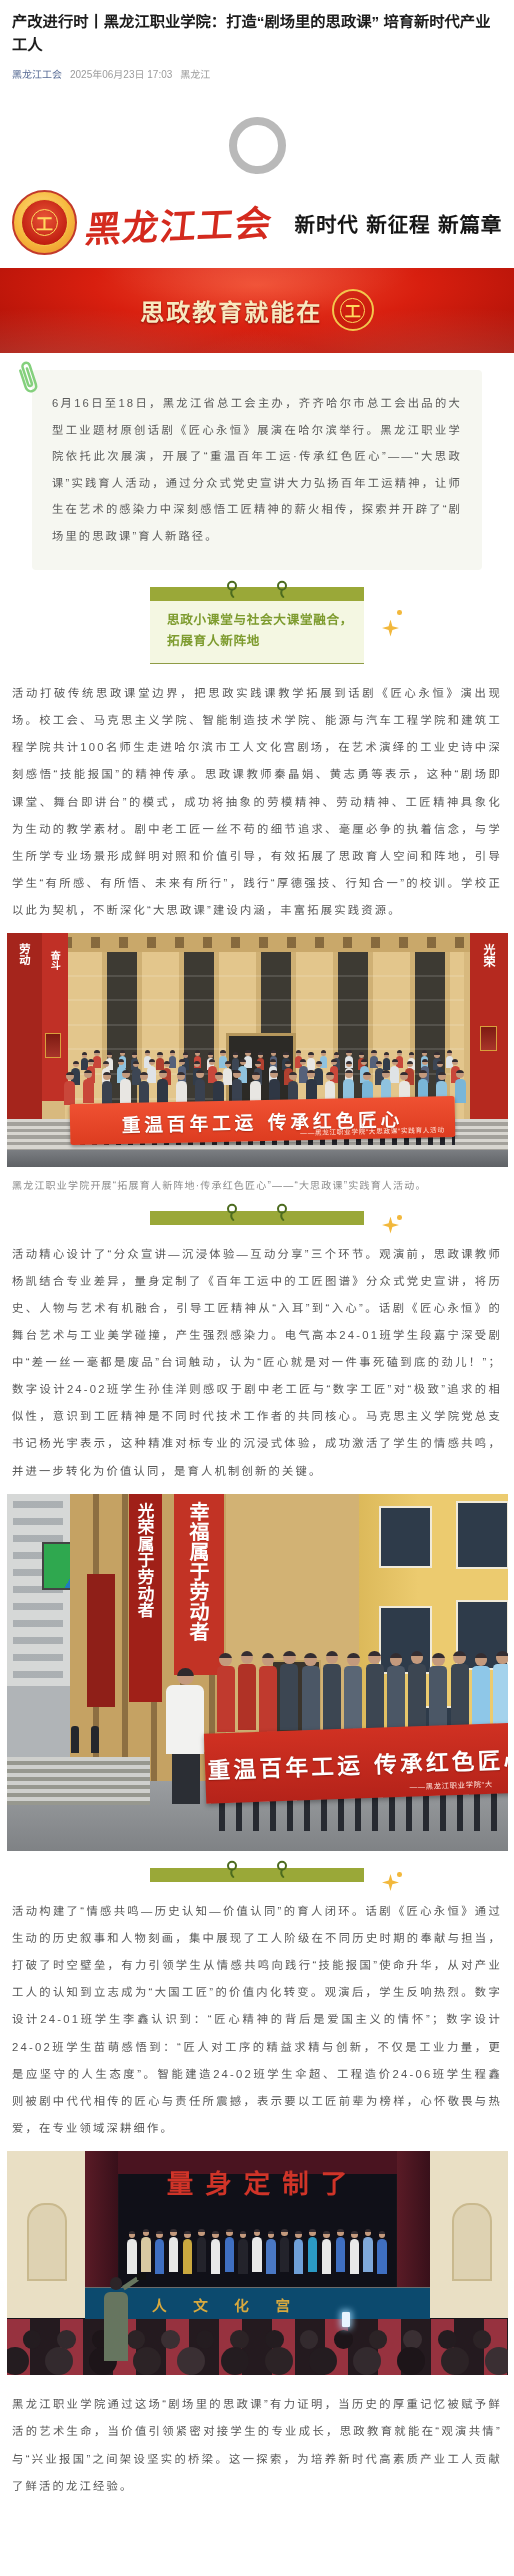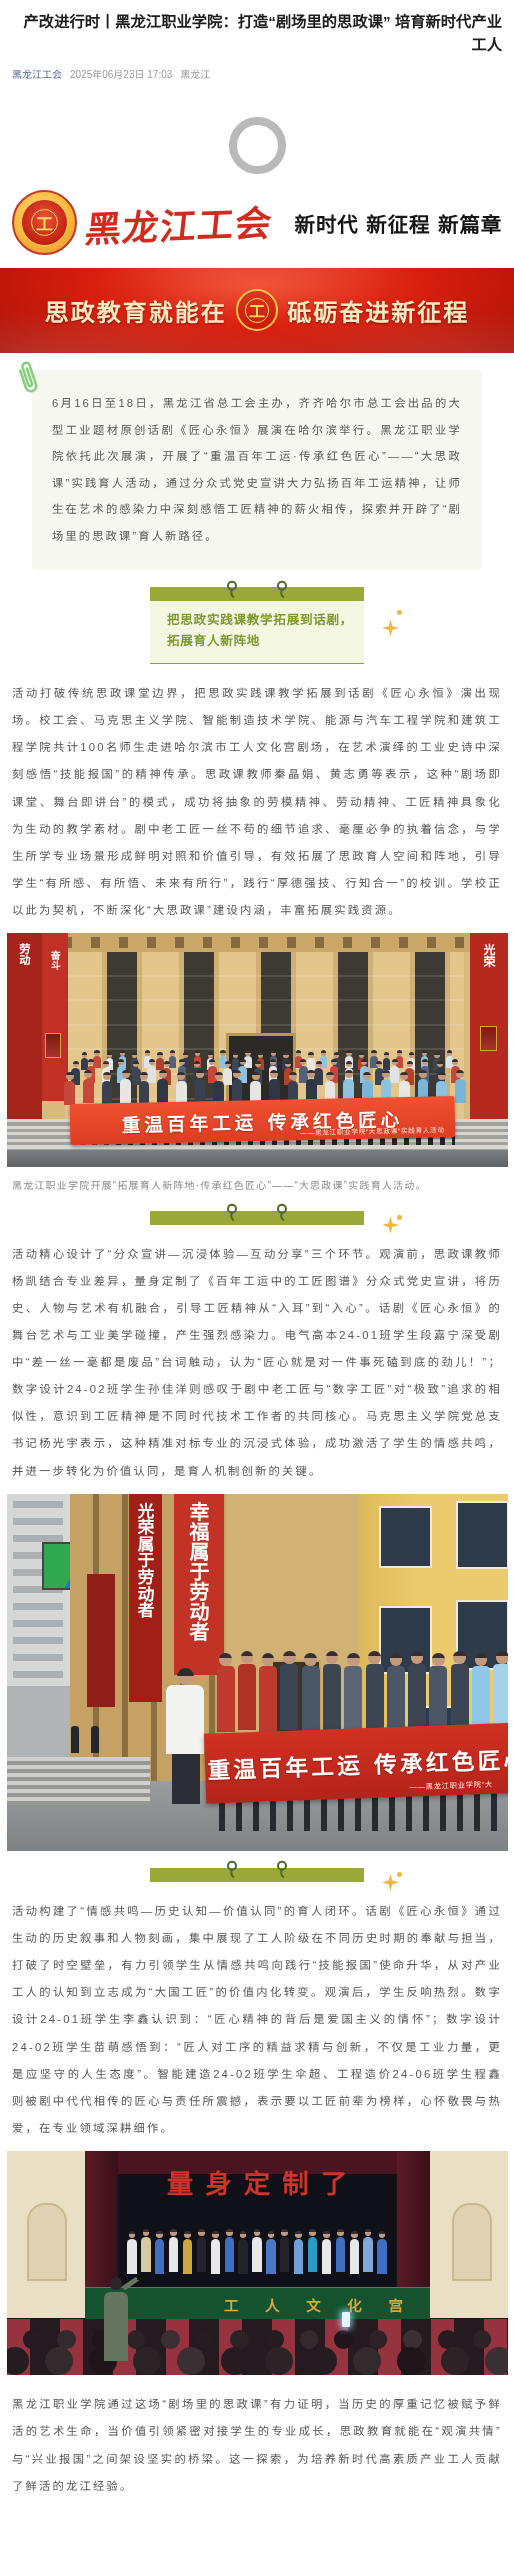--- a/index.html
+++ b/index.html
@@ -1,20 +1,20 @@
 <!DOCTYPE html>
 <html lang="zh-CN" style="font-size:10.6px"><head>
 <meta charset="utf-8">
 <style>
   html,body{margin:0;padding:0;background:#ffffff;}
   body{width:514px;font-family:"Liberation Sans","DejaVu Sans",sans-serif;}
   #page{width:514px;background:#fff;overflow:hidden;position:relative;}
 
   
-  .title{margin:10.6px 12px 0;font-size:15.3px;line-height:1.5;font-weight:700;color:#1c1c1c;text-align:right;}
+  .title{margin:10.6px 12px 0;font-size:15.3px;line-height:1.5;font-weight:700;color:#1c1c1c;}
   .byline{margin:9.3px 12px 0;font-size:10px;color:#9b9b9b;display:flex;gap:8px;align-items:center;}
   .byline .account{color:#576b95;}
 
   
   .spinner{width:41px;height:41px;border:8.6px solid #b9b9b9;border-radius:50%;margin:36px auto 0;}
 
   
   .masthead{margin-top:14.6px;height:69px;display:flex;align-items:center;padding:0 12px;gap:9.3px;background:#fff;}
   .emblem{border-radius:50%;background:radial-gradient(circle at 45% 38%,#ffe08a 0%,#f6b93c 55%,#e8882b 100%);border:2px solid #c2392b;display:flex;align-items:center;justify-content:center;flex:0 0 auto;}
   .emblem-core{width:74%;height:74%;border-radius:50%;background:radial-gradient(circle at 50% 40%,#e85537 0%,#c01d10 75%);border:1.3px solid #f3c64c;display:flex;align-items:center;justify-content:center;}
@@ -108,21 +108,21 @@
   
   .p3{height:224px;background:#15141a;}
   .p3-wallL,.p3-wallR{position:absolute;top:0;width:78px;height:167px;background:#e9dfc4;}
   .p3-wallL{left:0;} .p3-wallR{right:0;}
   .p3-niche{position:absolute;top:52px;width:36px;height:74px;border:2px solid #c7b astronomical;border:2px solid #c9b98e;border-radius:18px 18px 0 0;background:#ded2b2;}
   .p3-valance{position:absolute;left:78px;right:78px;top:0;height:22.6px;background:#4a1420;}
   .p3-curtL,.p3-curtR{position:absolute;top:0;width:33px;height:136px;background:linear-gradient(90deg,#5a1b26,#38101a);}
   .p3-curtL{left:78px;} .p3-curtR{right:78px;}
   .p3-back{position:absolute;left:112px;right:112px;top:0;height:136px;background:#101018;}
   .p3-title{position:absolute;left:0;right:0;top:10.6px;text-align:center;color:#d03428;font-family:"DejaVu Serif",serif;font-weight:900;font-size:26.5px;letter-spacing:12px;text-indent:12px;}
-  .p3-apron{position:absolute;left:78px;right:78px;top:136px;height:33px;background:#14532d;border-top:1.3px solid #6b6b6b;display:flex;align-items:center;justify-content:flex-end;}
+  .p3-apron{position:absolute;left:78px;right:78px;top:136px;height:33px;background:#0c4a6e;border-top:1.3px solid #6b6b6b;display:flex;align-items:center;justify-content:flex-start;}
   .p3-apron-text{color:#d8a93e;font-family:"DejaVu Serif",serif;font-weight:700;font-size:14.6px;letter-spacing:26.5px;text-indent:26.5px;white-space:nowrap;}
   .p3-audzone{position:absolute;left:0;right:0;bottom:0;height:56px;background:repeating-linear-gradient(90deg,#97323f 0 22.6px,#241a1f 22.6px 53px);}
   .p3-photog-body{position:absolute;left:97px;top:141px;width:24px;height:69px;background:#66755f;border-radius:6px 6px 0 0;}
   .p3-photog-head{position:absolute;left:103px;top:126px;width:12.6px;height:12.6px;border-radius:50%;background:#2c2528;}
   .p3-photog-arm{position:absolute;left:115px;top:130px;width:17px;height:5.3px;background:#66755f;transform:rotate(-34deg);}
   .p3-camera{position:absolute;left:130px;top:122px;width:9.3px;height:6.6px;background:#101010;}
   .p3-phone{position:absolute;left:335px;top:161px;width:8.6px;height:14.6px;background:#e8f4ff;box-shadow:0 0 6.6px 2px rgba(160,220,255,.8);border-radius:1.3px;}
 
   .closing{margin-bottom:17px;}
 </style>
@@ -148,21 +148,20 @@
     </div>
     <div class="brand-callig">黑龙江工会</div>
     <div class="masthead-slogan">新时代 新征程 新篇章</div>
   </div>
 
   <div class="hero">
     <div class="hero-text">思政教育就能在</div>
     <div class="emblem-hero">
       <div class="emblem-glyph">工</div>
     </div>
-    <div class="hero-text">砥砺奋进新征程</div>
   </div>
 
   <div class="intro-wrap">
     <svg class="paperclip" width="26.5" height="38" viewBox="0 0 24 36">
       <path d="M7 9 V26 a5 5 0 0 0 10 0 V7 a3.5 3.5 0 0 0 -7 0 V24 a1.8 1.8 0 0 0 3.6 0 V9" fill="none" stroke="#84d07d" stroke-width="2.4" stroke-linecap="round"></path>
     </svg>
     <div class="intro-box">6月16日至18日，黑龙江省总工会主办，齐齐哈尔市总工会出品的大型工业题材原创话剧《匠心永恒》展演在哈尔滨举行。黑龙江职业学院依托此次展演，开展了“重温百年工运·传承红色匠心”——“大思政课”实践育人活动，通过分众式党史宣讲大力弘扬百年工运精神，让师生在艺术的感染力中深刻感悟工匠精神的薪火相传，探索并开辟了“剧场里的思政课”育人新路径。</div>
   </div>
 
   <div class="sec-header">
@@ -171,21 +170,21 @@
           <circle cx="9" cy="10" r="6" fill="none" stroke="#4c6b1f" stroke-width="3"></circle>
           <path d="M9 16 q-3 7 2 11" fill="none" stroke="#4c6b1f" stroke-width="3" stroke-linecap="round"></path>
         </svg>
       <svg width="12" height="20" viewBox="0 0 18 30">
           <circle cx="9" cy="10" r="6" fill="none" stroke="#4c6b1f" stroke-width="3"></circle>
           <path d="M9 16 q-3 7 2 11" fill="none" stroke="#4c6b1f" stroke-width="3" stroke-linecap="round"></path>
         </svg>
     </div>
     <div class="sec-bar"></div>
     <div class="sec-box">
-      <div class="h-line">把思政实践课教学拓展到话剧，</div>
+      <div class="h-line">思政小课堂与社会大课堂融合，</div>
       <div class="h-line">拓展育人新阵地</div>
     </div>
     <div class="sparkle"></div>
     <div class="sparkle-dot"></div>
   </div>
 
   <p class="para">活动打破传统思政课堂边界，把思政实践课教学拓展到话剧《匠心永恒》演出现场。校工会、马克思主义学院、智能制造技术学院、能源与汽车工程学院和建筑工程学院共计100名师生走进哈尔滨市工人文化宫剧场，在艺术演绎的工业史诗中深刻感悟“技能报国”的精神传承。思政课教师秦晶娟、黄志勇等表示，这种“剧场即课堂、舞台即讲台”的模式，成功将抽象的劳模精神、劳动精神、工匠精神具象化为生动的教学素材。剧中老工匠一丝不苟的细节追求、毫厘必争的执着信念，与学生所学专业场景形成鲜明对照和价值引导，有效拓展了思政育人空间和阵地，引导学生“有所感、有所悟、未来有所行”，践行“厚德强技、行知合一”的校训。学校正以此为契机，不断深化“大思政课”建设内涵，丰富拓展实践资源。</p>
 
   <div class="photo p1">
     <div class="p1-frieze"></div>

